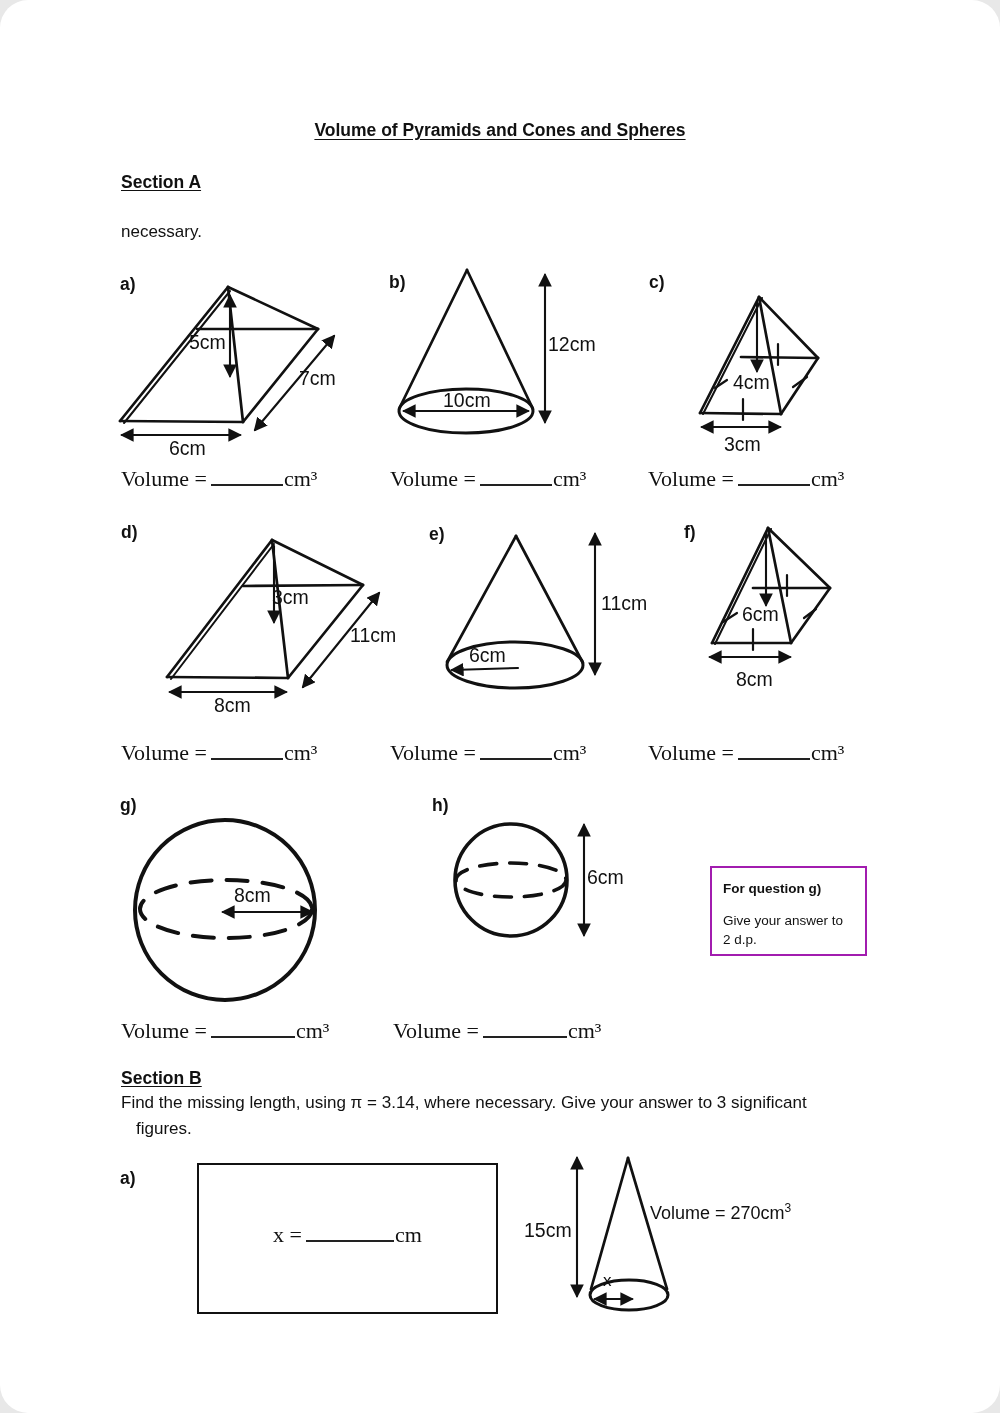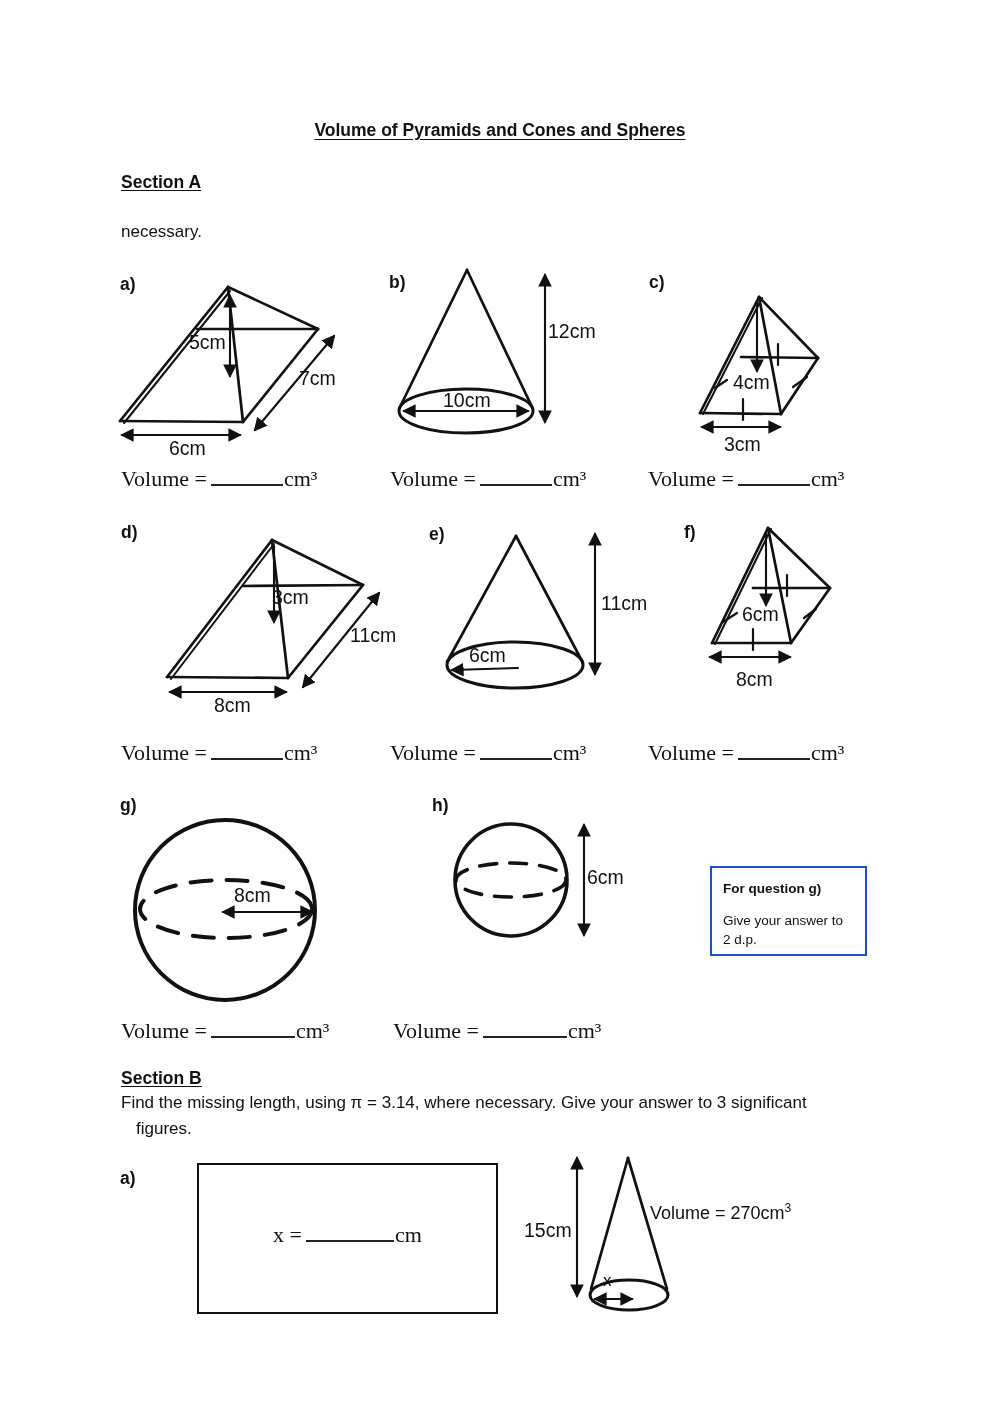--- a/index.html
+++ b/index.html
@@ -1,28 +1,28 @@
 <!DOCTYPE html>
 <html><head>
 <meta charset="utf-8">
 <style>
   html,body{margin:0;padding:0;background:#e8e8e8;}
   .page{position:relative;width:1000px;height:1413px;background:#ffffff;
-        font-family:"Liberation Sans",sans-serif;color:#111;overflow:hidden;margin:0 auto;}
+        font-family:"Liberation Sans",sans-serif;color:#111;overflow:hidden;margin:0 auto;border-radius:28px;}
   .abs{position:absolute;}
   .title{font-weight:bold;font-size:17.5px;text-decoration:underline;text-underline-offset:3px;
          left:0;right:0;text-align:center;}
   .sec-head{font-weight:bold;font-size:17.5px;text-decoration:underline;text-underline-offset:2px;}
   .body-text{font-size:17px;white-space:nowrap;}
   .qlabel{font-weight:bold;font-size:17.5px;}
   .dim{font-size:19.5px;white-space:nowrap;text-align:center;}
   .vol{font-family:"Liberation Serif",serif;font-size:22px;white-space:nowrap;}
   .blank{display:inline-block;border-bottom:2px solid #222;height:17px;vertical-align:baseline;
          margin:0 1px 0 4px;}
-  .note{border:2px solid #1d4ed8;width:157px;height:90px;box-sizing:border-box;
+  .note{border:2px solid #a21caf;width:157px;height:90px;box-sizing:border-box;
         padding:12px 11px;font-size:13.5px;line-height:1.4;}
   .note-title{font-weight:bold;margin-bottom:13px;}
   .b-rect{border:2.5px solid #111;width:301px;height:151px;box-sizing:border-box;}
   .fig{position:absolute;overflow:visible;}
   .fig line, .fig ellipse, .fig circle, .fig path{stroke:#111;fill:none;stroke-linecap:round;}
   .edge{stroke-width:2.7;}
   .thin{stroke-width:2;}
   .arrow{stroke-width:2.1;}
   .tick{stroke-width:2.2;}
   sup.s3{font-size:12px;vertical-align:super;}
@@ -67,21 +67,21 @@
   <svg class="fig" style="left:392px;top:262px" width="180" height="178">
     <g>
       <ellipse cx="74" cy="149" rx="67" ry="22" stroke-width="3"></ellipse>
       <line class="edge" x1="75" y1="8" x2="7" y2="147"></line>
       <line class="edge" x1="75" y1="8" x2="141" y2="147"></line>
     </g>
     <line class="arrow" x1="12" y1="149" x2="136" y2="149" marker-start="url(#arr)" marker-end="url(#arr)"></line>
     <line class="arrow" x1="153" y1="13" x2="153" y2="160" marker-start="url(#arr)" marker-end="url(#arr)"></line>
   </svg>
   <span class="abs dim" style="left:443px;top:389px">10cm</span>
-  <span class="abs dim" style="left:548px;top:320px">12cm</span>
+  <span class="abs dim" style="left:548px;top:333px">12cm</span>
 
   <div class="abs qlabel" style="left:649px;top:272px">c)</div>
   <svg class="fig" style="left:692px;top:287px" width="148" height="158">
     <g>
       <line class="edge" x1="67" y1="10" x2="8" y2="126"></line>
       <line class="thin" x1="70" y1="11" x2="11" y2="127"></line>
       <line class="edge" x1="67" y1="10" x2="89" y2="127"></line>
       <line class="edge" x1="67" y1="10" x2="126" y2="71"></line>
       <line class="edge" x1="8" y1="126" x2="89" y2="127"></line>
       <line class="edge" x1="89" y1="127" x2="126" y2="71"></line>

